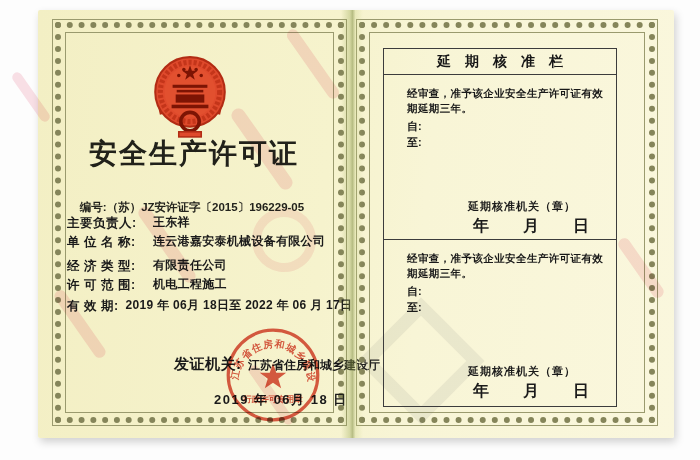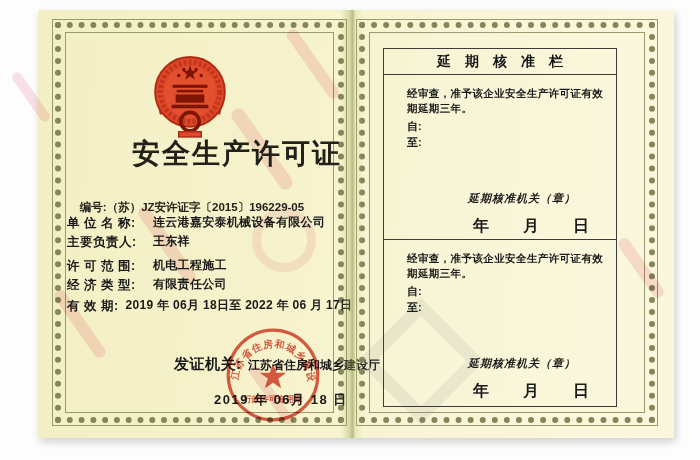--- a/index.html
+++ b/index.html
@@ -19,21 +19,21 @@
   .frame-line{position:absolute;border:1px solid #9a9a6e;pointer-events:none;}
   .frame-chain{position:absolute;border:6px dotted #85855a;pointer-events:none;}
   .pl-outer{left:14px;top:9px;right:5px;bottom:12px;}
   .pl-chain{left:17px;top:12px;right:8px;bottom:15px;}
   .pl-inner{left:27px;top:22px;right:18px;bottom:25px;}
   .pr-outer{left:4px;top:9px;right:16px;bottom:12px;}
   .pr-chain{left:7px;top:12px;right:19px;bottom:15px;}
   .pr-inner{left:17px;top:22px;right:29px;bottom:25px;}
   
   .emblem{position:absolute;left:113px;top:41px;width:78px;height:90px;}
-  .cert-title{position:absolute;left:8px;right:10px;top:125px;text-align:right;
+  .cert-title{position:absolute;left:8px;right:10px;top:125px;text-align:center;
               font-size:28px;font-weight:700;letter-spacing:2px;color:#20201а;color:#21211a;}
   .cert-subtitle{position:absolute;left:0;right:10px;top:163px;text-align:center;
                  font-size:17px;font-weight:700;color:#22221c;}
   .cert-serial{position:absolute;left:0;right:6px;top:190px;text-align:center;
                font-size:11.5px;font-weight:700;color:#23231d;}
   .fields{position:absolute;left:29px;right:8px;top:206px;}
   .field-row{display:flex;margin-bottom:5px;font-weight:700;line-height:1.12;}
   .field-label{flex:none;width:86px;font-size:12.5px;letter-spacing:.5px;}
   .field-value{flex:1;font-size:12px;letter-spacing:.3px;}
   .row-validity{margin-top:7px;}
@@ -50,21 +50,21 @@
   .approval-box{position:absolute;left:31px;top:38px;width:232px;height:357px;border:1px solid #3c3c3c;}
   .box-title{height:25px;border-bottom:1px solid #3c3c3c;display:flex;align-items:center;
              justify-content:center;font-size:14px;font-weight:700;letter-spacing:14px;
              padding-left:14px;color:#161616;}
   .section{position:relative;height:164px;}
   .section.second{border-top:1px solid #3c3c3c;height:166px;}
   .stmt{position:absolute;left:23px;right:8px;top:11px;font-size:10.5px;font-weight:700;
         letter-spacing:.4px;line-height:1.4;color:#191919;}
   .from-line{position:absolute;left:23px;top:44px;font-size:11px;font-weight:700;}
   .to-line{position:absolute;left:23px;top:60px;font-size:11px;font-weight:700;}
-  .authority{position:absolute;right:40px;top:116px;font-size:11px;font-weight:700;letter-spacing:1px;font-style:italic;}
+  .authority{position:absolute;right:40px;top:124px;font-size:11px;font-weight:700;letter-spacing:1px;}
   .date-line{position:absolute;right:18px;top:141px;font-size:16px;font-weight:700;letter-spacing:9px;font-family:Liberation Mono, monospace;}
   
   .watermark{position:absolute;inset:0;pointer-events:none;z-index:40;mix-blend-mode:multiply;}
   .wm{position:absolute;background:rgba(238,148,170,.28);border-radius:7px;transform:rotate(55deg);}
   .wm-ring{position:absolute;width:46px;height:46px;border:9px solid rgba(238,148,170,.22);
            border-radius:50%;transform:rotate(55deg);background:none;}
   .diamond{position:absolute;left:24px;top:306px;width:64px;height:64px;
            border:13px solid rgba(110,110,110,.10);transform:rotate(45deg);}
 </style>
 </head>
@@ -97,36 +97,36 @@
           <circle cx="38" cy="69" r="9" fill="none" stroke="#7d1404" stroke-width="3.5"></circle>
           <rect x="27" y="79" width="22" height="5" fill="#df4a2c" stroke="#b22c14" stroke-width="1.5"></rect>
         </svg>
       </div>
 
       <div class="cert-title">安全生产许可证</div>
       <div class="cert-serial">编号:（苏）JZ安许证字〔2015〕196229-05</div>
 
       <div class="fields">
         <div class="field-row">
+          <span class="field-label">主要负责人:</span>
+          <span class="field-value">王东祥</span>
+        </div>
+        <div class="field-row">
           <span class="field-label">单 位 名 称:</span>
           <span class="field-value">连云港嘉安泰机械设备有限公司</span>
         </div>
         <div class="field-row">
-          <span class="field-label">主要负责人:</span>
-          <span class="field-value">王东祥</span>
         </div>
         <div class="field-row">
+          <span class="field-label">经 济 类 型:</span>
+          <span class="field-value">有限责任公司</span>
         </div>
         <div class="field-row">
           <span class="field-label">许 可 范 围:</span>
           <span class="field-value">机电工程施工</span>
-        </div>
-        <div class="field-row">
-          <span class="field-label">经 济 类 型:</span>
-          <span class="field-value">有限责任公司</span>
         </div>
         <div class="field-row row-validity">
           <span class="field-label">有 效 期:</span>
           <span class="field-value">2019 年 06月 18日至 2022 年 06 月 17日</span>
         </div>
       </div>
 
       <div class="issuer-row">
         <span class="issuer-label">发证机关:</span>
         <span class="issuer-value">江苏省住房和城乡建设厅</span>

